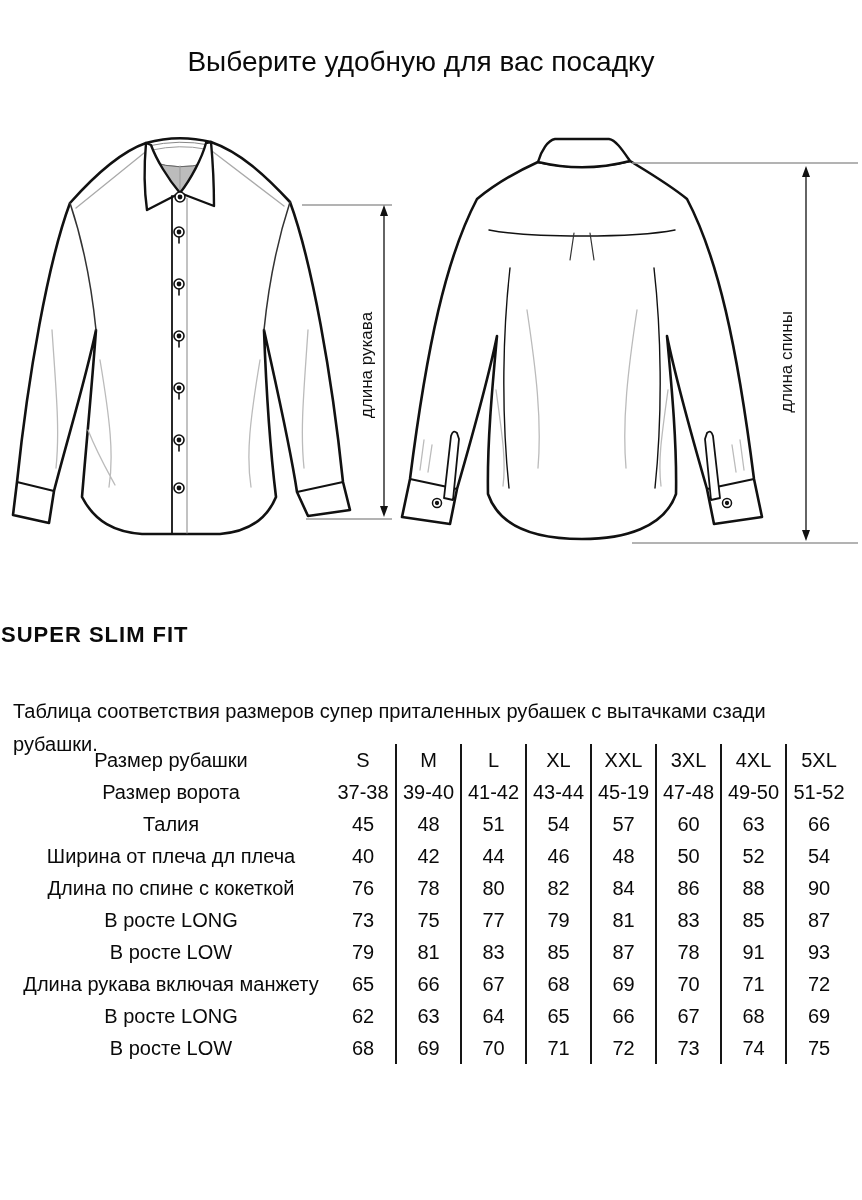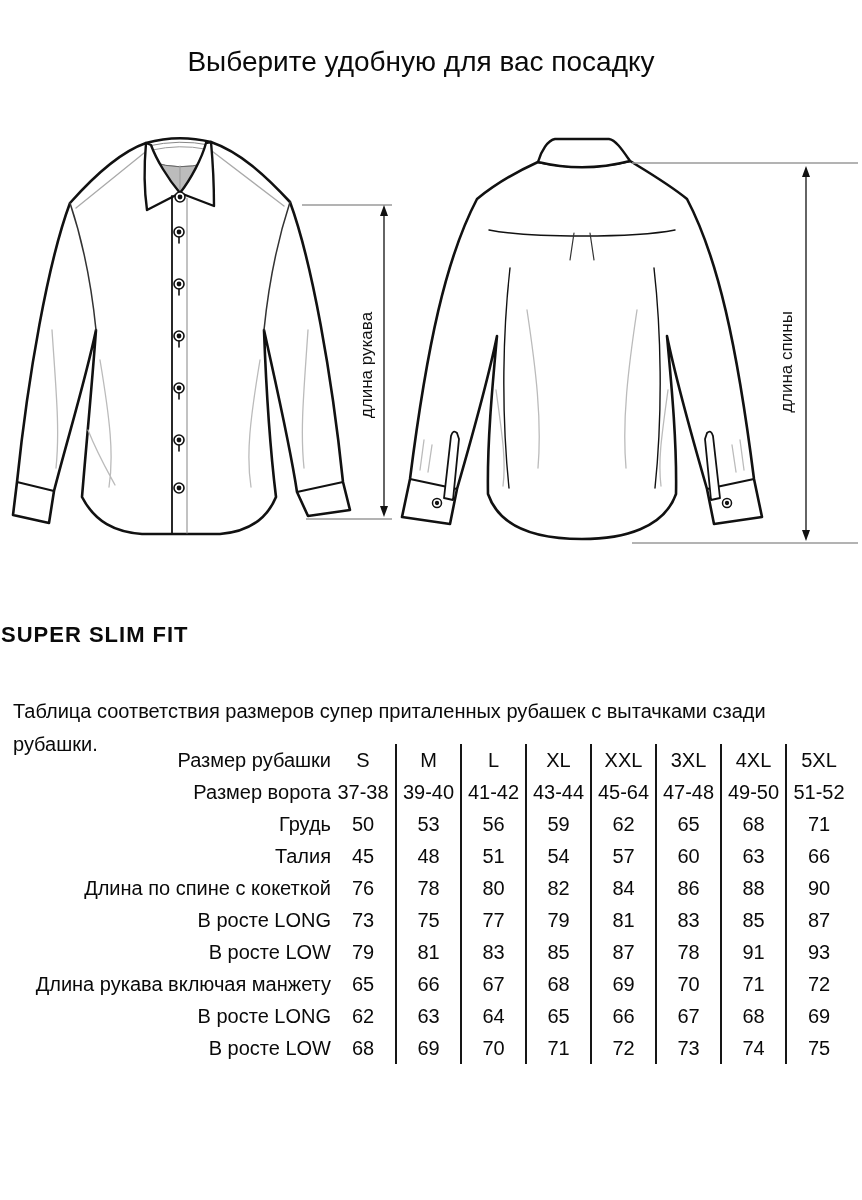--- a/index.html
+++ b/index.html
@@ -34,21 +34,21 @@
     font-size:20px; line-height:33px; color:#0a0a0a;margin-top:43px;
   }
 
   .size-table {
     position:absolute; left:11px; top:744px; width:840px;
     border-collapse:collapse; table-layout:fixed; font-size:20px; color:#0a0a0a;
   }
   .size-table col.label-col { width:320px; }
   .size-table col.val-col   { width:65px; }
   .size-table tr  { height:32px; }
-  .size-table th  { text-align:right; font-weight:400; padding:0; white-space:nowrap; overflow:hidden; }
+  .size-table th  { text-align:center; font-weight:400; padding:0; white-space:nowrap; overflow:hidden; }
   .size-table td  { text-align:center; border-left:2px solid #161616; padding:0; }
   .size-table td:first-of-type { border-left:none; }
 </style>
 </head>
 <body>
 
 <div class="page">
 
   <div class="title">Выберите удобную для вас посадку</div>
 
@@ -210,48 +210,48 @@
           <td>3XL</td>
           <td>4XL</td>
           <td>5XL</td>
         </tr>
         <tr>
           <th>Размер ворота</th>
           <td>37-38</td>
           <td>39-40</td>
           <td>41-42</td>
           <td>43-44</td>
-          <td>45-64</td>
+          <td>45-19</td>
           <td>47-48</td>
           <td>49-50</td>
           <td>51-52</td>
-        </tr>
-        <tr>
-          <th>Грудь</th>
-          <td>50</td>
-          <td>53</td>
-          <td>56</td>
-          <td>59</td>
-          <td>62</td>
-          <td>65</td>
-          <td>68</td>
-          <td>71</td>
         </tr>
         <tr>
           <th>Талия</th>
           <td>45</td>
           <td>48</td>
           <td>51</td>
           <td>54</td>
           <td>57</td>
           <td>60</td>
           <td>63</td>
           <td>66</td>
         </tr>
         <tr>
+          <th>Ширина от плеча дл плеча</th>
+          <td>40</td>
+          <td>42</td>
+          <td>44</td>
+          <td>46</td>
+          <td>48</td>
+          <td>50</td>
+          <td>52</td>
+          <td>54</td>
+        </tr>
+        <tr>
           <th>Длина по спине с кокеткой</th>
           <td>76</td>
           <td>78</td>
           <td>80</td>
           <td>82</td>
           <td>84</td>
           <td>86</td>
           <td>88</td>
           <td>90</td>
         </tr>

